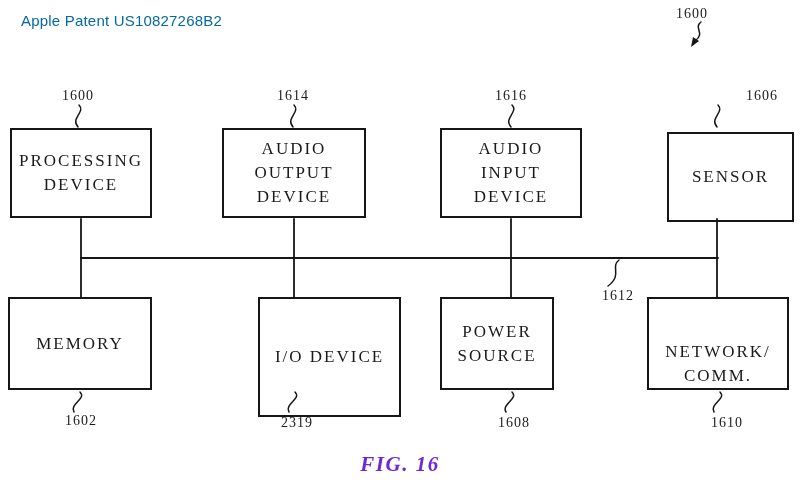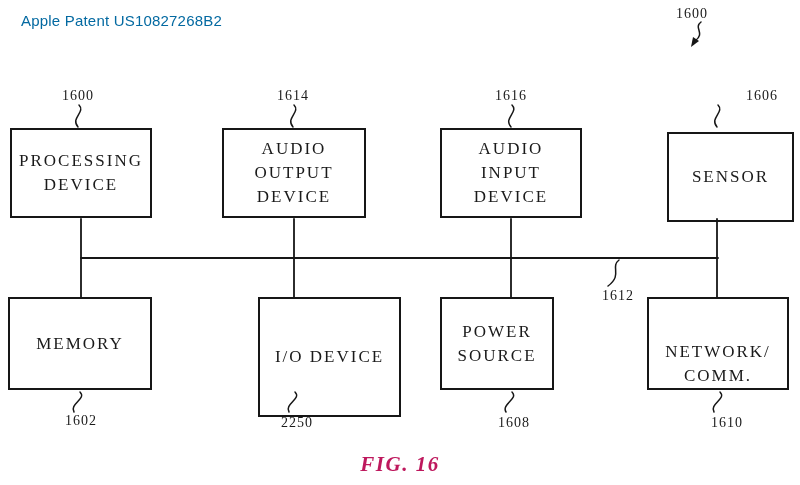--- a/index.html
+++ b/index.html
@@ -56,21 +56,21 @@
   }
   .figure-caption {
     position: absolute;
     left: 400px;
     top: 452px;
     transform: translateX(-50%);
     font-size: 21px;
     font-weight: bold;
     font-style: italic;
     letter-spacing: 1.5px;
-    color: #be185d;
+    color: #6d28d9;
   }
   .connector-svg {
     position: absolute;
     left: 0;
     top: 0;
     pointer-events: none;
   }
 </style>
 </head>
 <body>
@@ -113,21 +113,21 @@
 SOURCE</span>
 </div>
 <div class="diagram-box" style="left:647px; top:297px; width:142px; height:93px;align-items:flex-end;">
   <span class="box-label">NETWORK/
 COMM.</span>
 </div>
 
 <div class="ref-label-fixed" style="left:602px; top:288px;">1612</div>
 
 <div class="ref-label" style="left:81px;  top:413px;">1602</div>
-<div class="ref-label" style="left:297px; top:415px;">2250</div>
+<div class="ref-label" style="left:297px; top:415px;">2319</div>
 <div class="ref-label" style="left:514px; top:415px;">1608</div>
 <div class="ref-label" style="left:727px; top:415px;">1610</div>
 
 <div class="figure-caption">FIG. 16</div>
 
 <svg class="connector-svg" width="800" height="485" viewBox="0 0 800 485">
   <g stroke="#161616" stroke-width="1.8" fill="none" stroke-linecap="round">
 
     <path d="M 81,258 L 718,258"></path>
 

